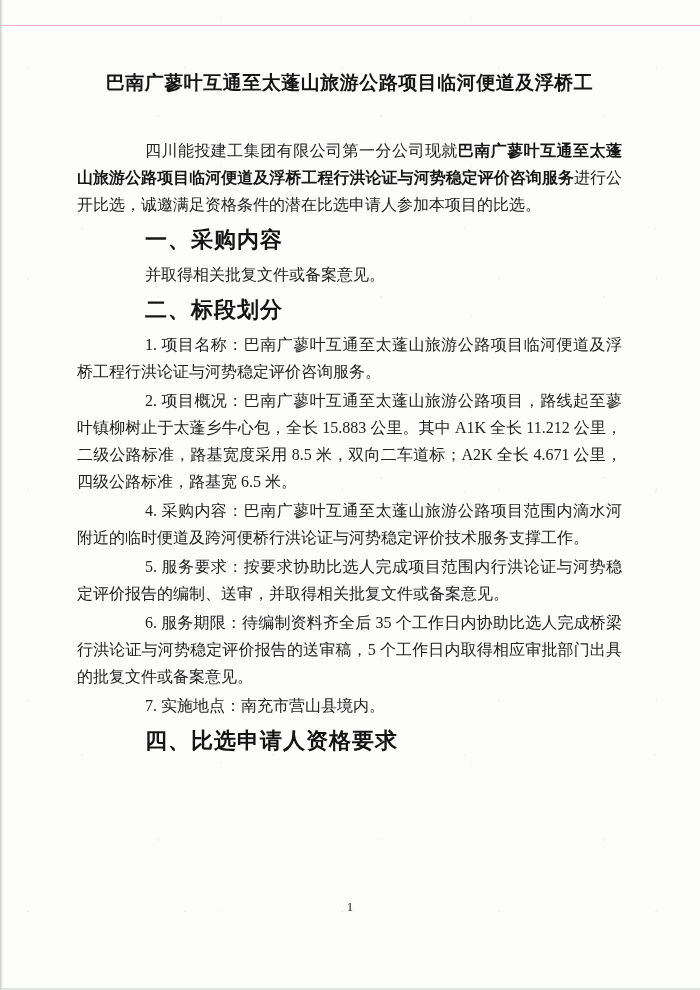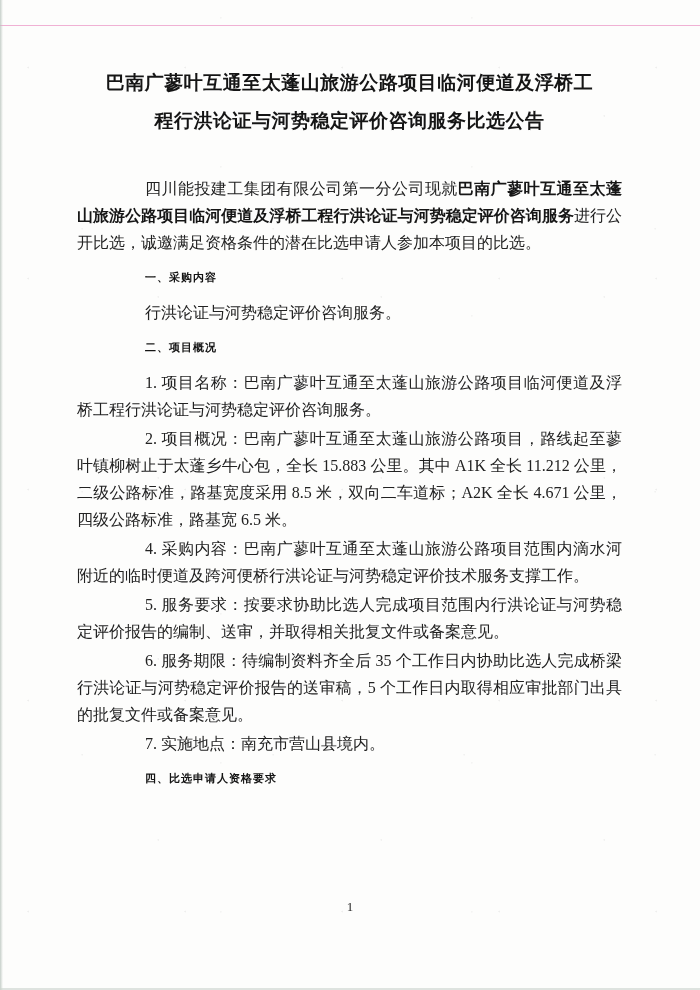--- a/index.html
+++ b/index.html
@@ -80,21 +80,21 @@
   p.num-item { margin-top: 2px; }
   .em-hei {
     font-family: Liberation Serif, serif;
     font-weight: bold;
     color: #161616;
   }
   .sec-heading {
     margin: 8px 0;
     font-family: "Liberation Sans", "DejaVu Sans", sans-serif;
     font-weight: bold;
-    font-size: 11px;
+    font-size: 22px;
     line-height: 27px;
     text-indent: 68px;
     color: #141414;
     letter-spacing: 1px;
   }
   .page-number {
     position: absolute;
     top: 899px;
     left: 0;
     width: 100%;
@@ -108,29 +108,28 @@
 
 <div class="page">
   <div class="scan-line-top"></div>
   <div class="scan-edge-left"></div>
   <div class="scan-edge-bottom"></div>
 
   <div class="content">
 
     <h1 class="doc-title">
       <span class="t-line">巴南广蓼叶互通至太蓬山旅游公路项目临河便道及浮桥工</span>
-      <span class="t-line">程行洪论证与河势稳定评价咨询服务比选公告</span>
     </h1>
 
     <p class="body-par intro"><span>四川能投建工集团有限公司第一分公司现就</span><span class="em-hei">巴南广蓼叶互通至太蓬山旅游公路项目临河便道及浮桥工程行洪论证与河势稳定评价咨询服务</span><span>进行公开比选，诚邀满足资格条件的潜在比选申请人参加本项目的比选。</span></p>
 
     <h2 class="sec-heading">一、采购内容</h2>
-    <p class="body-par">行洪论证与河势稳定评价咨询服务。</p>
+    <p class="body-par">并取得相关批复文件或备案意见。</p>
 
-    <h2 class="sec-heading">二、项目概况</h2>
+    <h2 class="sec-heading">二、标段划分</h2>
     <p class="body-par num-item">1. 项目名称：巴南广蓼叶互通至太蓬山旅游公路项目临河便道及浮桥工程行洪论证与河势稳定评价咨询服务。</p>
     <p class="body-par num-item">2. 项目概况：巴南广蓼叶互通至太蓬山旅游公路项目，路线起至蓼叶镇柳树止于太蓬乡牛心包，全长 15.883 公里。其中 A1K 全长 11.212 公里，二级公路标准，路基宽度采用 8.5 米，双向二车道标；A2K 全长 4.671 公里，四级公路标准，路基宽 6.5 米。</p>
     <p class="body-par num-item">4. 采购内容：巴南广蓼叶互通至太蓬山旅游公路项目范围内滴水河附近的临时便道及跨河便桥行洪论证与河势稳定评价技术服务支撑工作。</p>
     <p class="body-par num-item">5. 服务要求：按要求协助比选人完成项目范围内行洪论证与河势稳定评价报告的编制、送审，并取得相关批复文件或备案意见。</p>
     <p class="body-par num-item">6. 服务期限：待编制资料齐全后 35 个工作日内协助比选人完成桥梁行洪论证与河势稳定评价报告的送审稿，5 个工作日内取得相应审批部门出具的批复文件或备案意见。</p>
     <p class="body-par num-item">7. 实施地点：南充市营山县境内。</p>
 
 
     <h2 class="sec-heading">四、比选申请人资格要求</h2>
 

